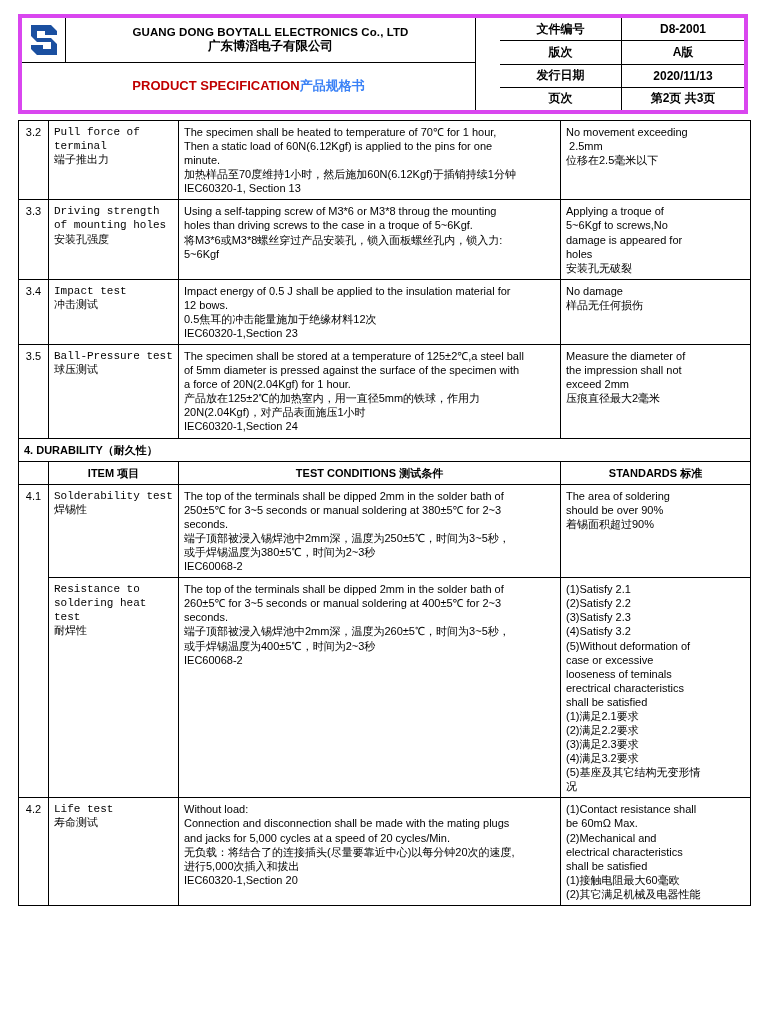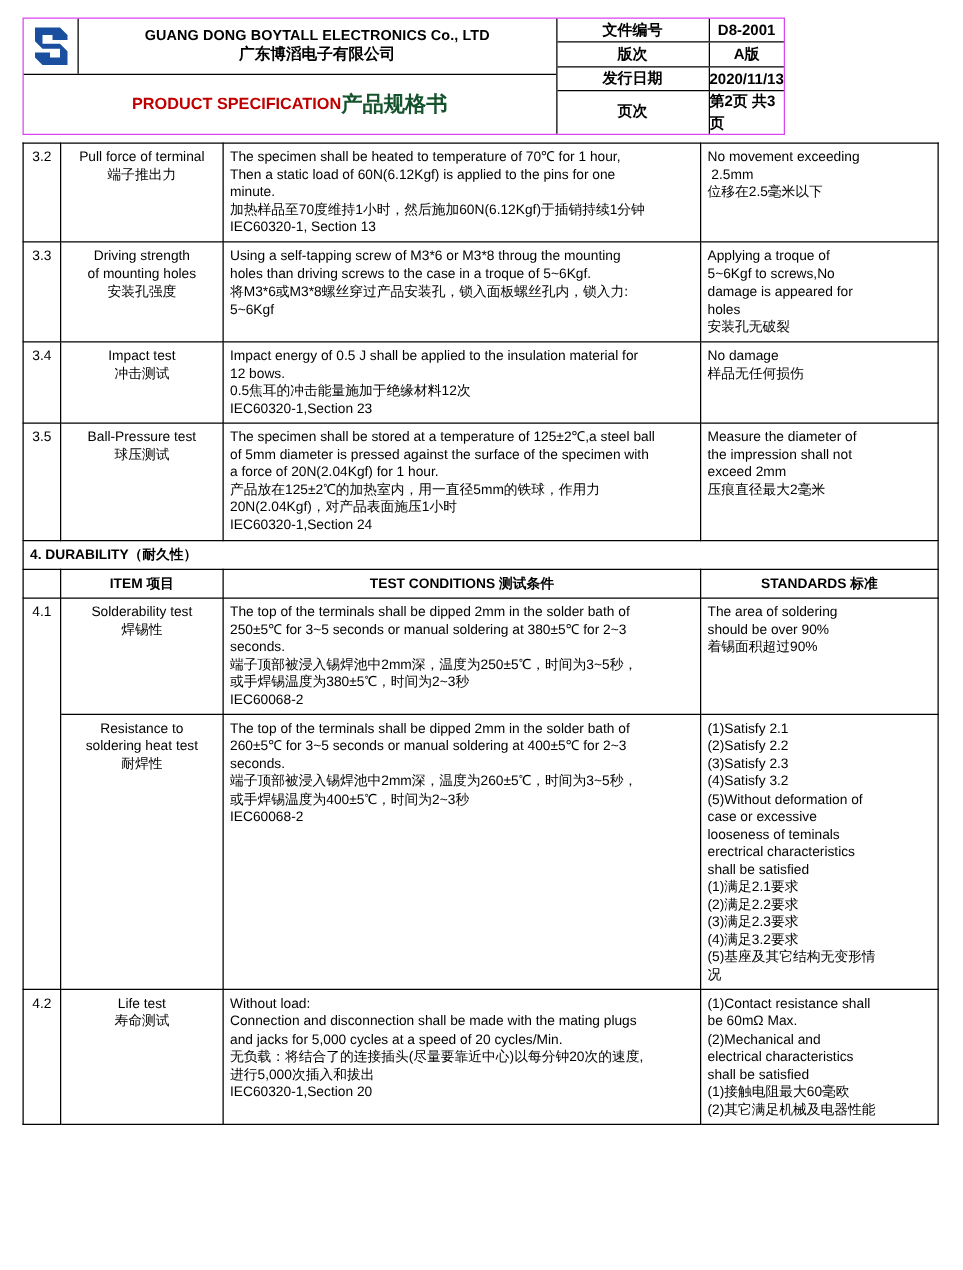--- a/index.html
+++ b/index.html
@@ -18,23 +18,24 @@
     position: relative;
     width: 770px;
     height: 1016px;
     box-sizing: border-box;
     padding: 14px 18px 10px 18px;
   }
 
   
   .header {
     display: flex;
-    width: 610px;
-    border: 1px solid #d946ef;
-    box-sizing: border-box;
+    width: 730px;
+    border: 4px solid #d946ef;
+    box-sizing: border-box;
+    gap: 24px;
   }
   .hdr-left {
     width: 454px;
     box-sizing: border-box;
     border-right: 1px solid #000;
     display: flex;
     flex-direction: column;
   }
   .hdr-company {
     display: flex;
@@ -77,23 +78,23 @@
     align-items: center;
     justify-content: center;
     line-height: 1.25;
   }
   .title-en {
     font-size: 13px;
     font-weight: bold;
     color: #c00000;
   }
   .title-cn {
-    font-size: 17px;
-    font-weight: bold;
-    color: #14532d;
+    font-size: 13px;
+    font-weight: bold;
+    color: #3b82f6;
   }
 
   .hdr-right {
     flex: 1;
     display: flex;
     flex-direction: column;
   }
   .hdr-row {
     display: flex;
     flex: 1 1 0;
@@ -130,21 +131,21 @@
     table-layout: fixed;
   }
   table.spec td, table.spec th {
     border: 1px solid #000;
     vertical-align: top;
     padding: 4px 5px;
     font-size: 11px;
     line-height: 1.28;
   }
   .c-no   { width: 30px;  text-align: center; vertical-align: middle; }
-  .c-item { width: 130px; text-align: center; vertical-align: middle; }
+  .c-item { width: 130px; text-align: left; vertical-align: middle; font-family: Liberation Mono, monospace; }
   .c-cond { width: 382px; }
   .c-std  { width: 190px; }
 
   .cell-mid { vertical-align: middle; }
   .sec-head {
     font-size: 12px;
     font-weight: bold;
     padding: 6px 5px;
     text-align: left;
     vertical-align: middle;

